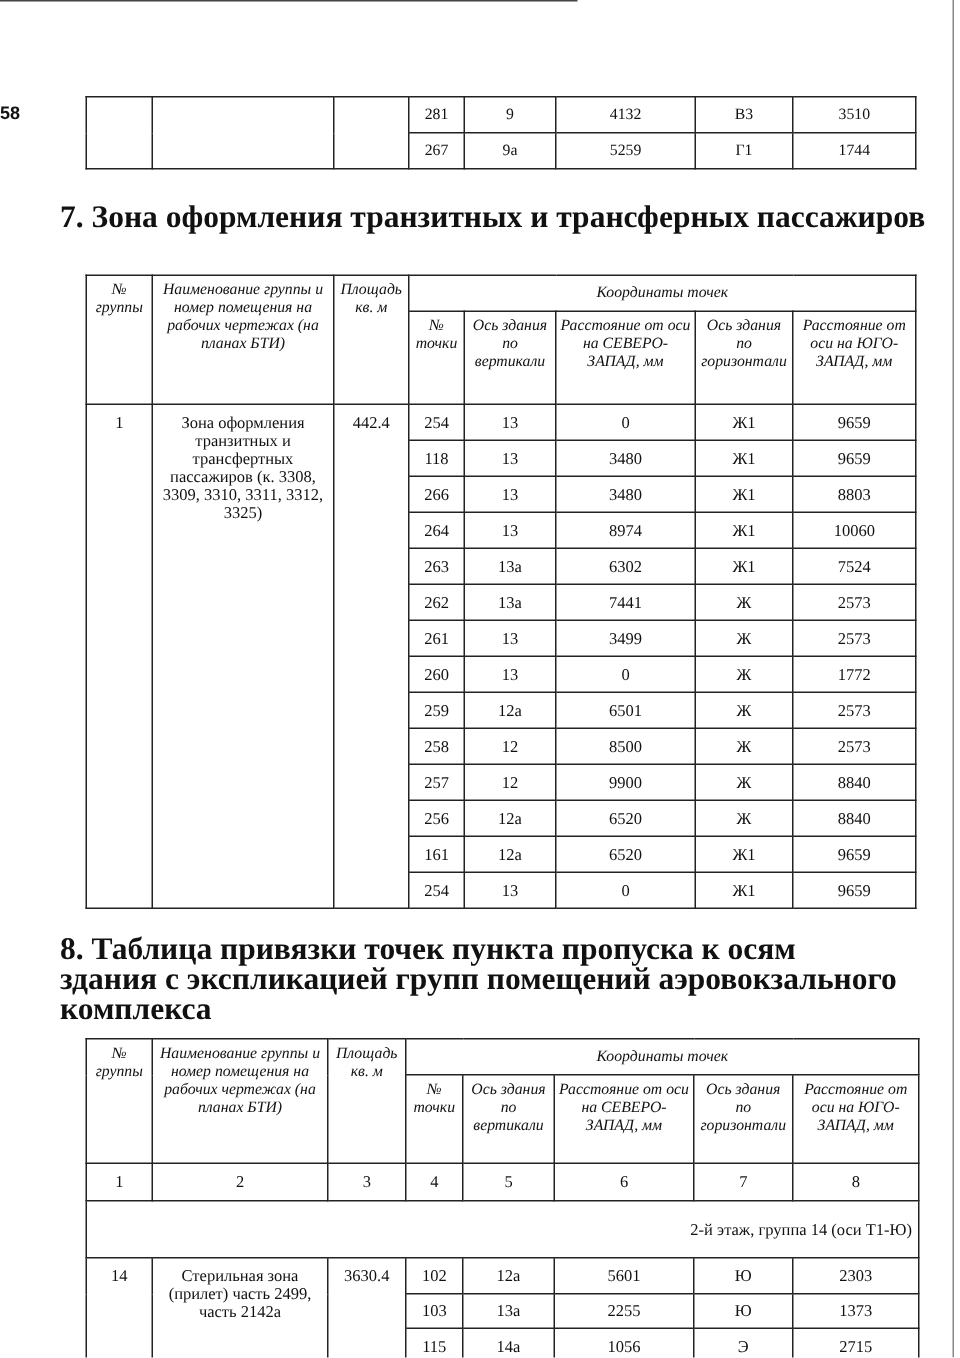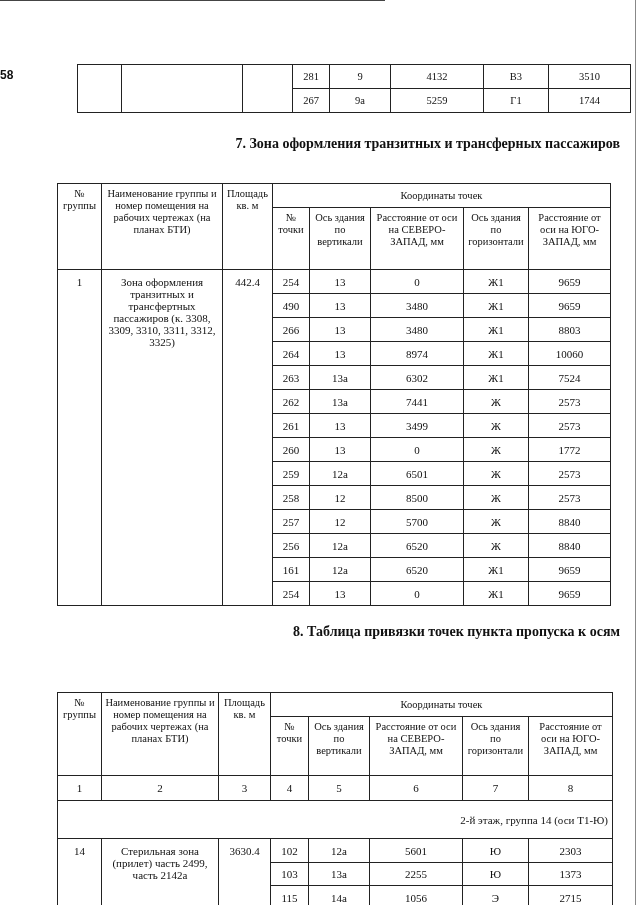--- a/index.html
+++ b/index.html
@@ -5,38 +5,38 @@
   html, body { margin:0; padding:0; }
   body {
     width:640px; height:905px; position:relative; overflow:hidden;
     background:#ffffff; color:#111;
     font-family:"Liberation Serif", "DejaVu Serif", serif;
   }
   .scan-top { position:absolute; left:0; top:0; width:385px; height:1px; background:#444; }
   .scan-right { position:absolute; left:635px; top:0; width:1px; height:905px; background:#888; }
   .page-num { position:absolute; left:0; width:584px; top:36px; text-align:left;
     font-family:"Liberation Sans", sans-serif; font-weight:bold; font-size:12px;margin-top:32px; }
-  .heading { position:absolute; left:40px; width:580px; text-align:right; font-weight:bold;
-    font-size:14px; line-height:20px; }
+  .heading { position:absolute; left:40px; width:580px; text-align:left; font-weight:bold;
+    font-size:21px; line-height:20px; }
   table { position:absolute; border-collapse:collapse; table-layout:fixed; font-size:10.5px; }
   td { border:1px solid #222; text-align:center; vertical-align:middle; padding:0 2px; line-height:12px; }
   td.top { vertical-align:top; padding-top:6px; }
-  .hdr td { vertical-align:top; padding-top:4px; }
+  .hdr td { vertical-align:top; padding-top:4px;font-style:italic; }
   .num { font-size:11px; }
   .floor { text-align:right; padding-right:4px; }
 </style>
 </head>
 <body>
 
 <div class="scan-top"></div>
 <div class="scan-right"></div>
 
 <div class="page-num">58</div>
 
-<table style="left:57px; top:64px; width:553px;margin-left:20px;">
+<table style="left:57px; top:64px; width:553px;">
   <colgroup>
     <col style="width:44px">
       <col style="width:121px">
       <col style="width:50px">
       <col style="width:37px">
     <col style="width:61px">
       <col style="width:93px">
       <col style="width:65px">
       <col style="width:82px">
   </colgroup>
@@ -94,21 +94,21 @@
     <td rowspan="14" class="top">1</td>
     <td rowspan="14" class="top">Зона оформления транзитных и трансфертных пассажиров (к. 3308, 3309, 3310, 3311, 3312, 3325)</td>
     <td rowspan="14" class="top">442.4</td>
     <td>254</td>
     <td>13</td>
     <td>0</td>
     <td>Ж1</td>
     <td>9659</td>
   </tr>
   <tr style="height:24px" class="num">
-    <td>490</td>
+    <td>118</td>
     <td>13</td>
     <td>3480</td>
     <td>Ж1</td>
     <td>9659</td>
   </tr>
   <tr style="height:24px" class="num">
     <td>266</td>
     <td>13</td>
     <td>3480</td>
     <td>Ж1</td>
@@ -159,21 +159,21 @@
   <tr style="height:24px" class="num">
     <td>258</td>
     <td>12</td>
     <td>8500</td>
     <td>Ж</td>
     <td>2573</td>
   </tr>
   <tr style="height:24px" class="num">
     <td>257</td>
     <td>12</td>
-    <td>5700</td>
+    <td>9900</td>
     <td>Ж</td>
     <td>8840</td>
   </tr>
   <tr style="height:24px" class="num">
     <td>256</td>
     <td>12а</td>
     <td>6520</td>
     <td>Ж</td>
     <td>8840</td>
   </tr>
@@ -189,20 +189,21 @@
     <td>13</td>
     <td>0</td>
     <td>Ж1</td>
     <td>9659</td>
   </tr>
 </tbody>
   </table>
 
 <div class="heading" style="top:622px;">
   <div>8. Таблица привязки точек пункта пропуска к осям</div>
+  <div>здания с экспликацией групп помещений аэровокзального комплекса</div>
 </div>
 
 <table style="left:57px; top:692px; width:555px;">
   <colgroup>
     <col style="width:44px">
       <col style="width:117px">
       <col style="width:52px">
       <col style="width:38px">
     <col style="width:61px">
       <col style="width:93px">

